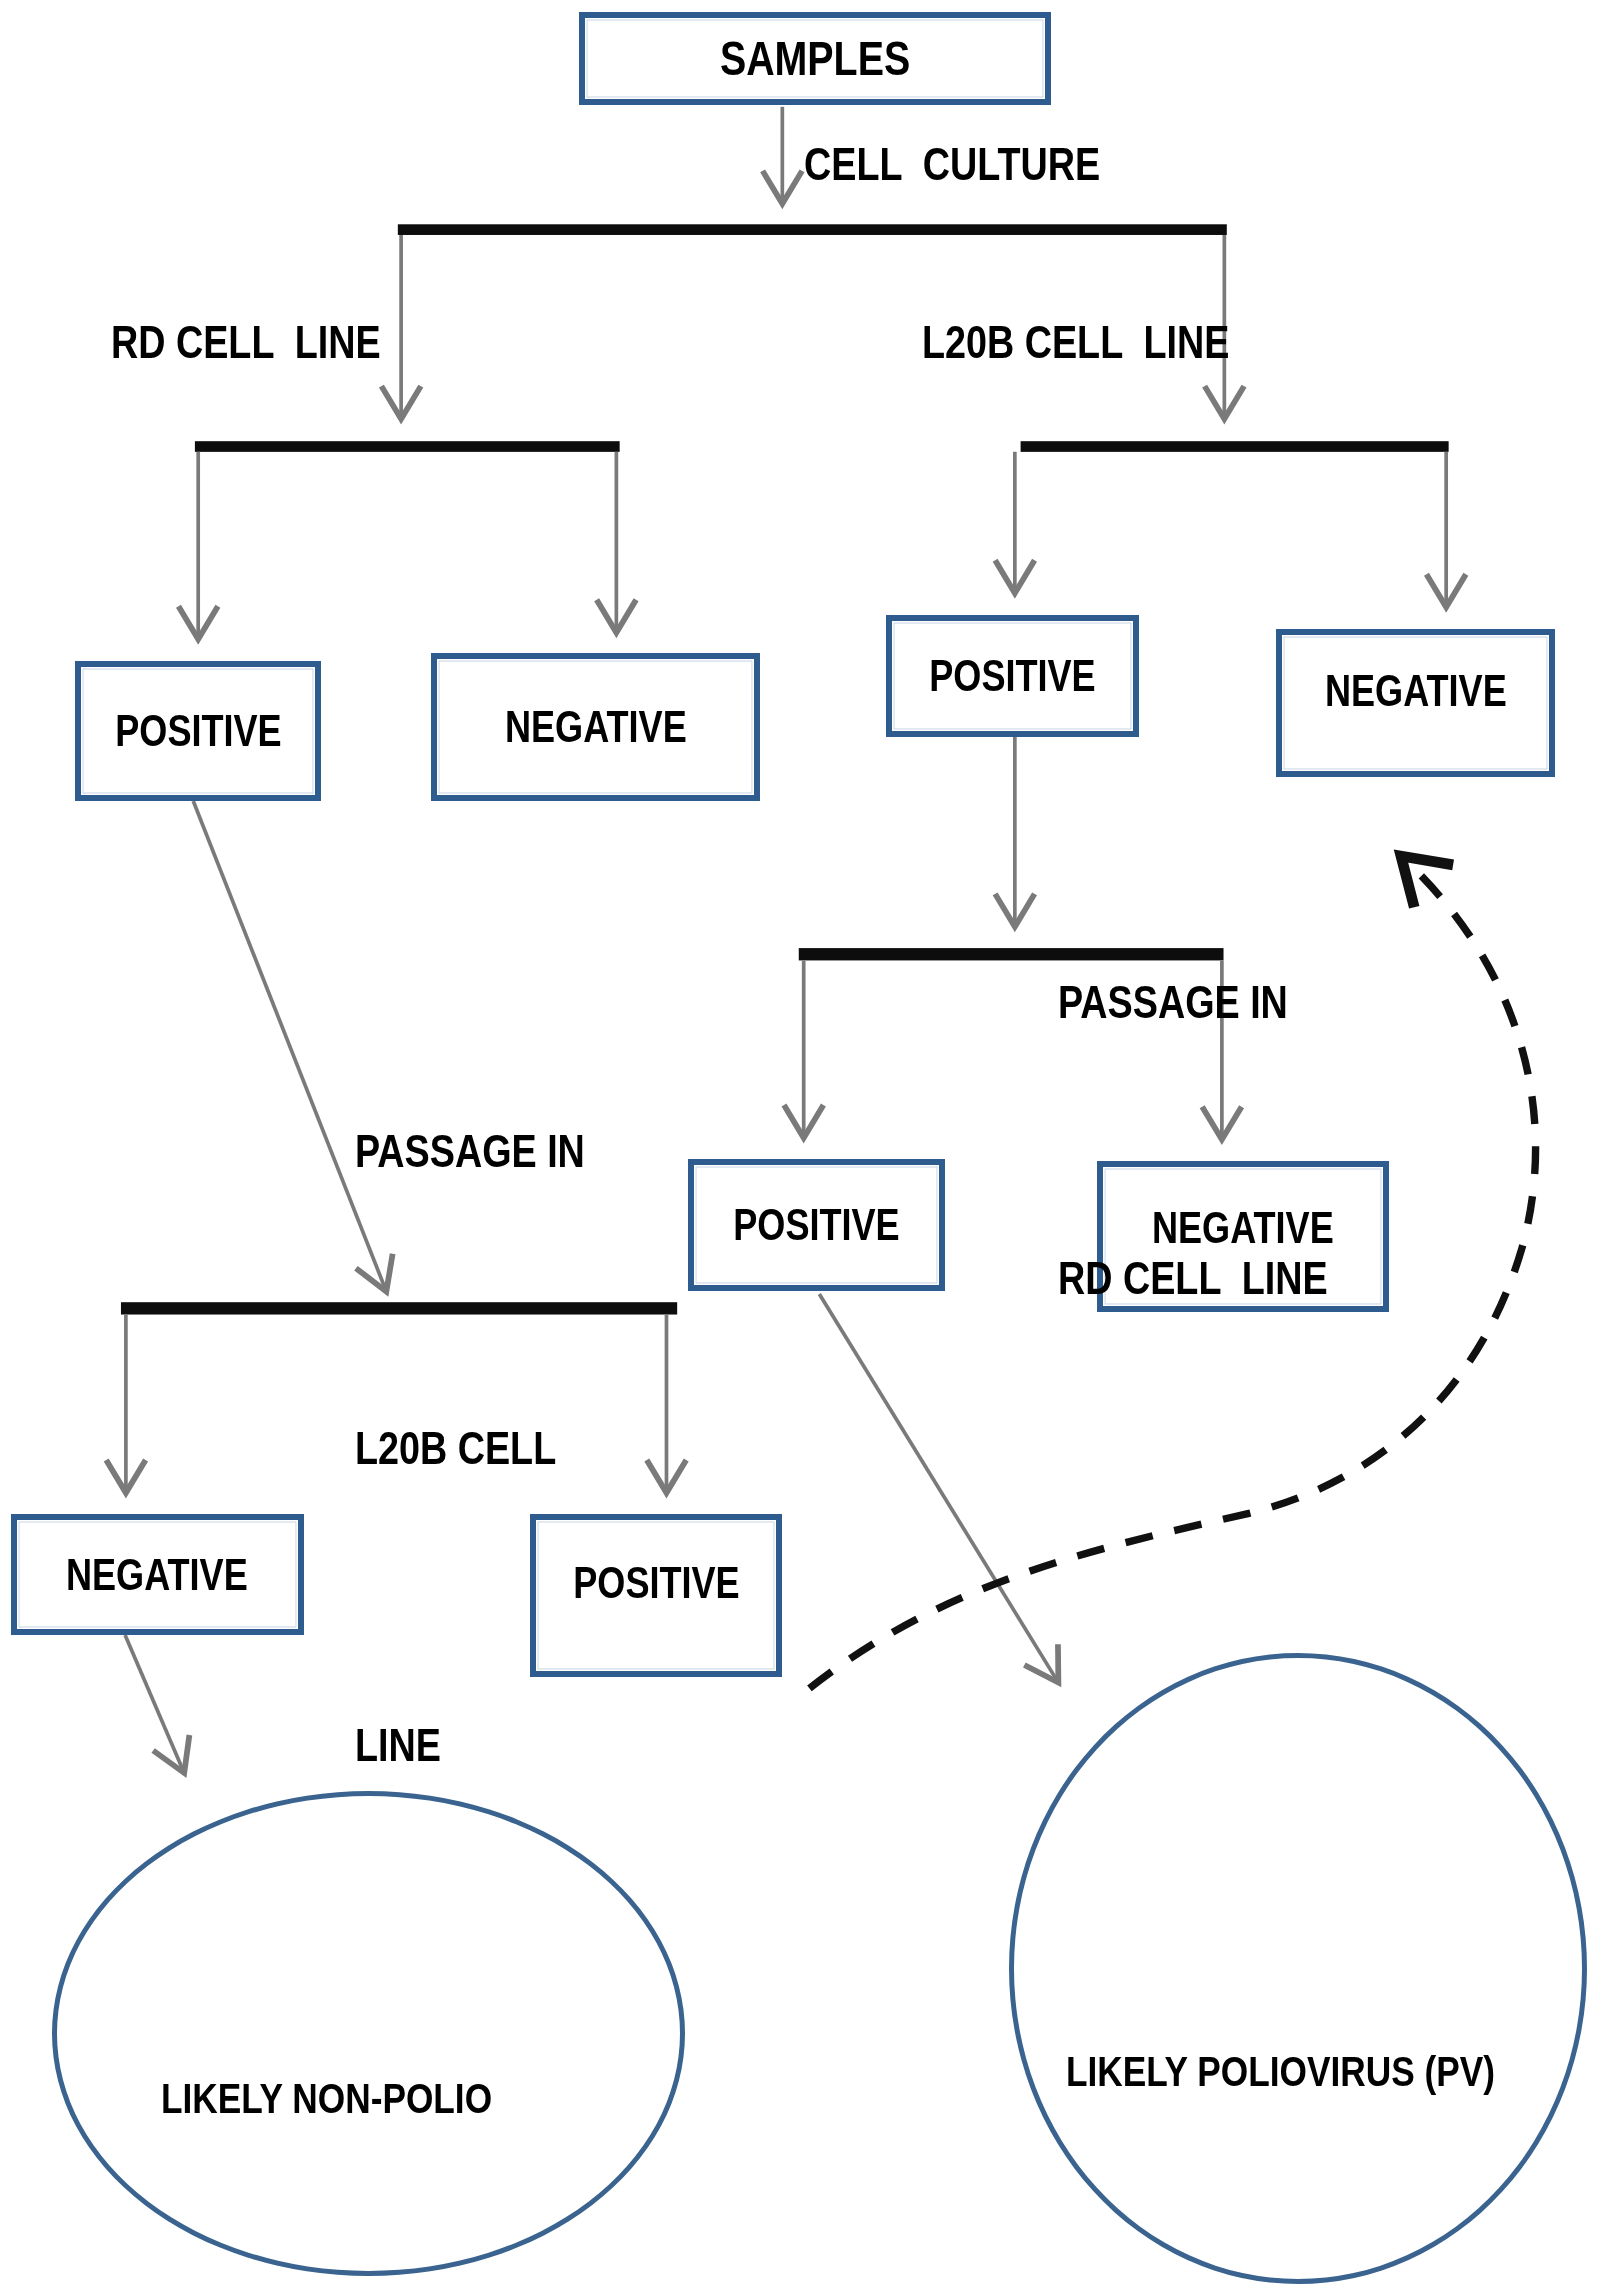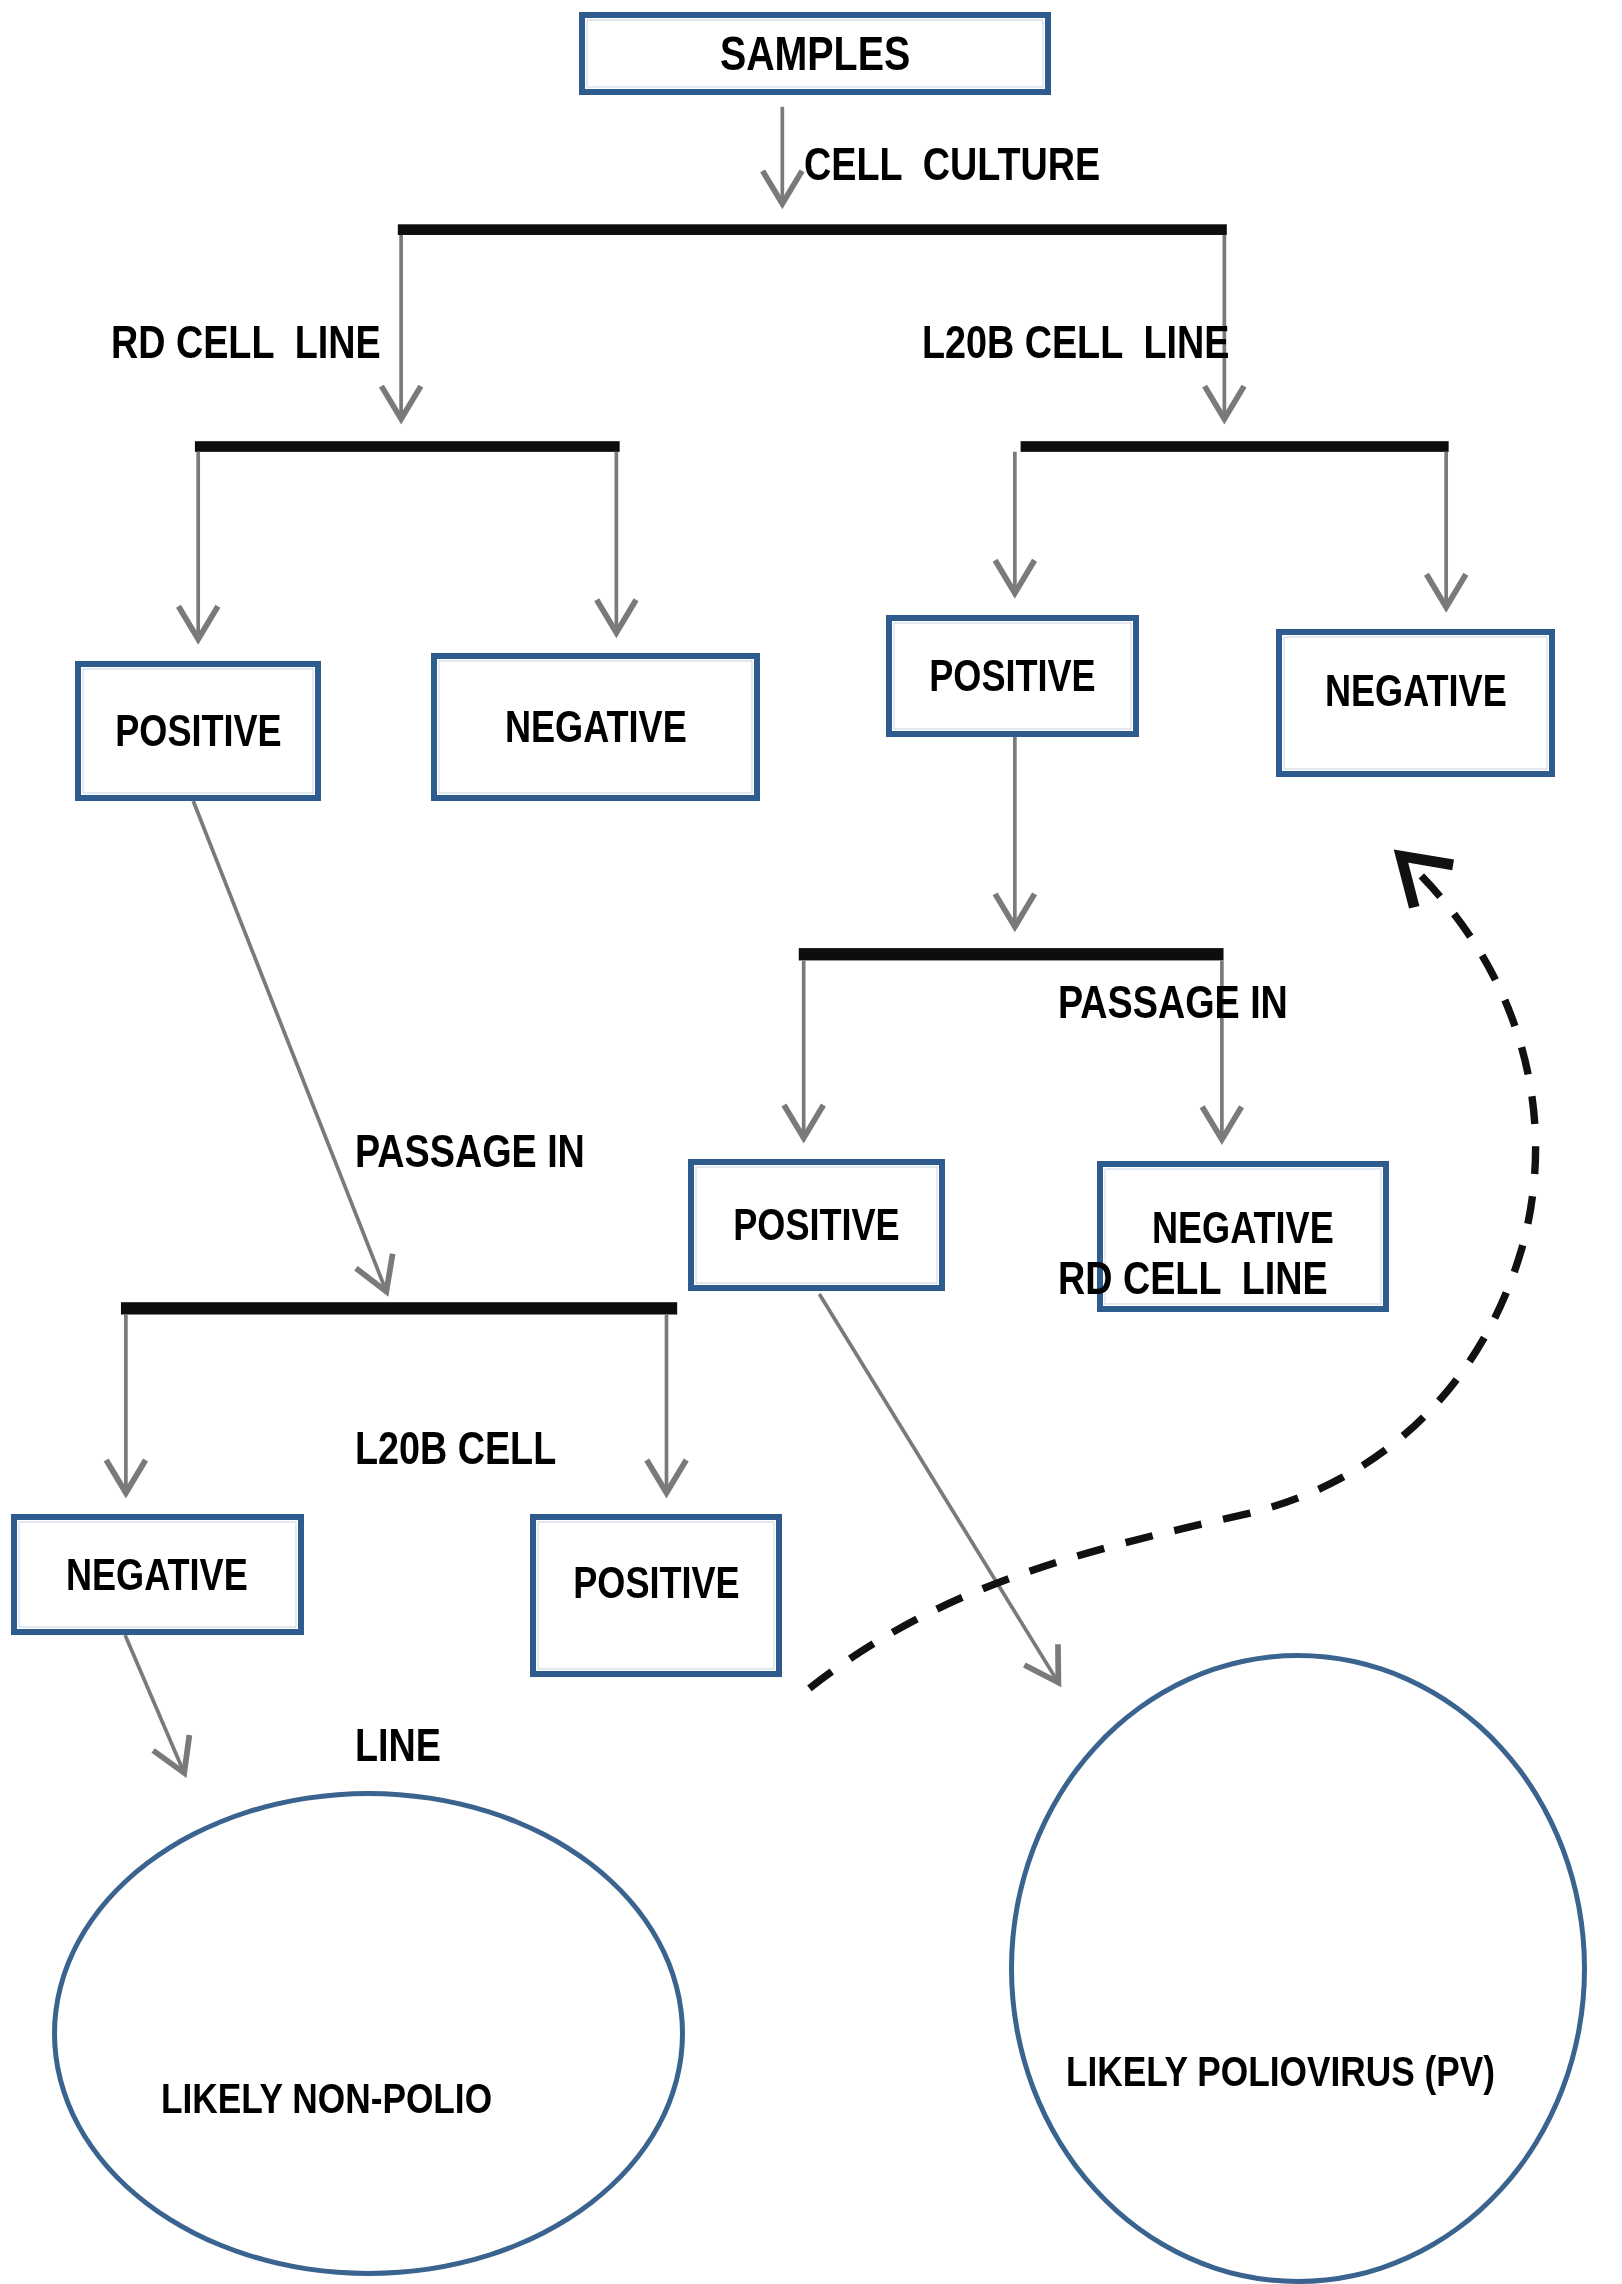--- a/index.html
+++ b/index.html
@@ -78,21 +78,21 @@
     <line class="wire" x1="153" y1="1600" x2="153" y2="1817" marker-end="url(#ahGray)"></line>
     <line class="wire" x1="811" y1="1600" x2="811" y2="1817" marker-end="url(#ahGray)"></line>
 
     <line class="wire" x1="235" y1="975" x2="470" y2="1572" marker-end="url(#ahGray)"></line>
     <line class="wire" x1="997" y1="1575" x2="1288" y2="2048" marker-end="url(#ahGray)"></line>
     <line class="wire" x1="152" y1="1990" x2="224" y2="2158" marker-end="url(#ahGray)"></line>
 
     <path class="dashedwire" d="M 985 2055 C 1150 1925, 1330 1885, 1520 1842 C 1690 1800, 1805 1680, 1852 1520 C 1898 1355, 1850 1175, 1705 1042" marker-end="url(#ahDark)"></path>
   </svg>
 
-  <div class="node" style="left:579px;top:12.3px;width:472px;height:83px;">
+  <div class="node" style="left:579px;top:12.3px;width:472px;height:93px;">
     <span class="t" style="font-size:48px">SAMPLES</span>
   </div>
 
   <div class="node" style="left:75px;top:661px;width:246px;height:140px;">
     <span class="t">POSITIVE</span>
   </div>
   <div class="node" style="left:431px;top:653px;width:329px;height:148px;">
     <span class="t">NEGATIVE</span>
   </div>
 

